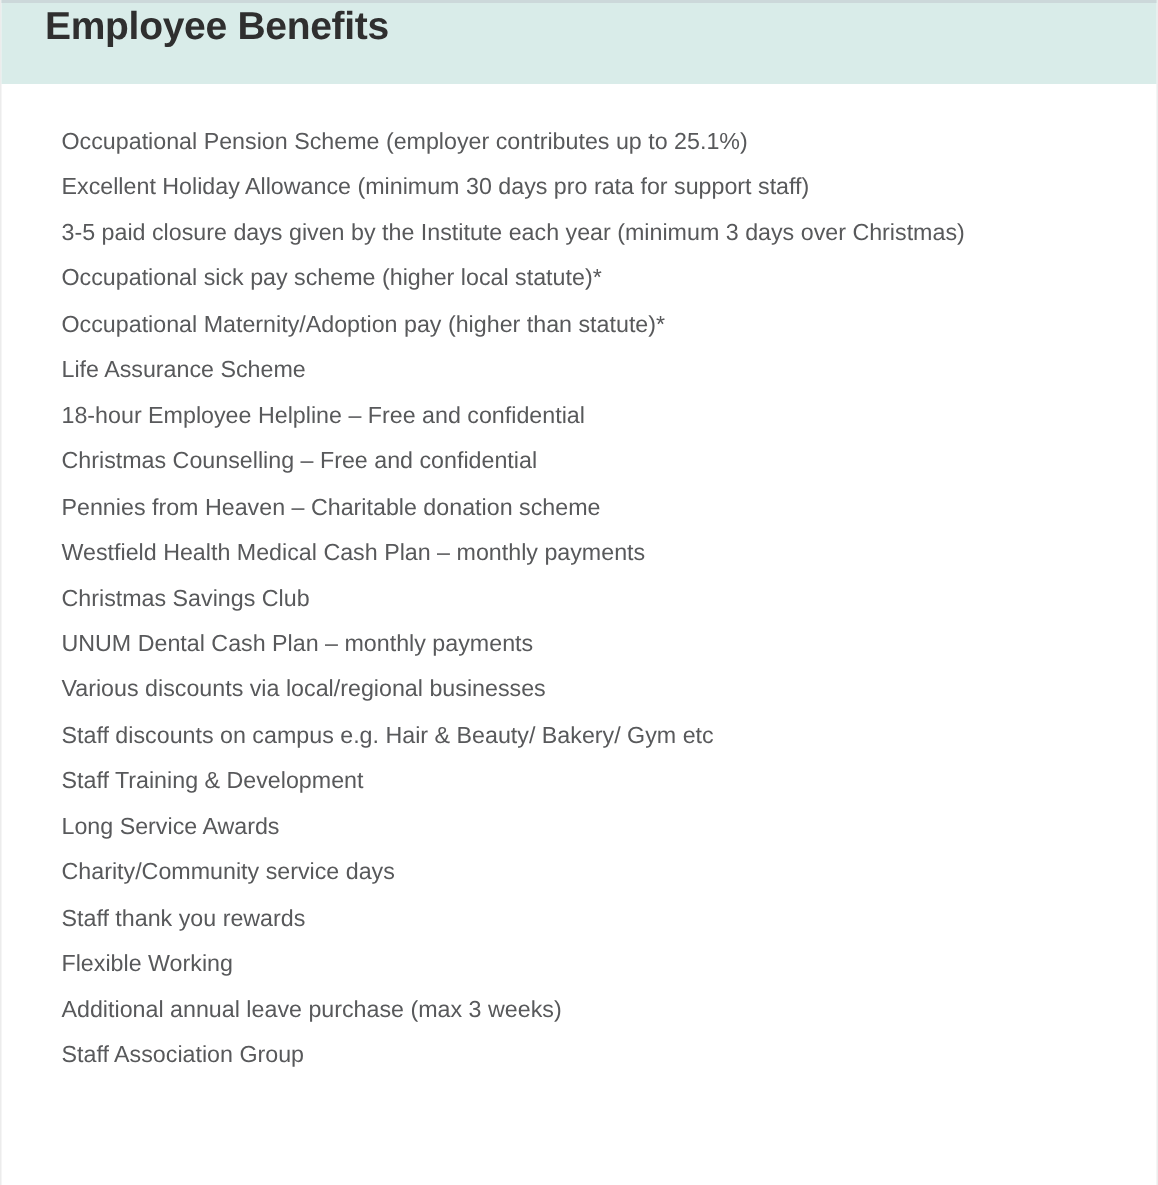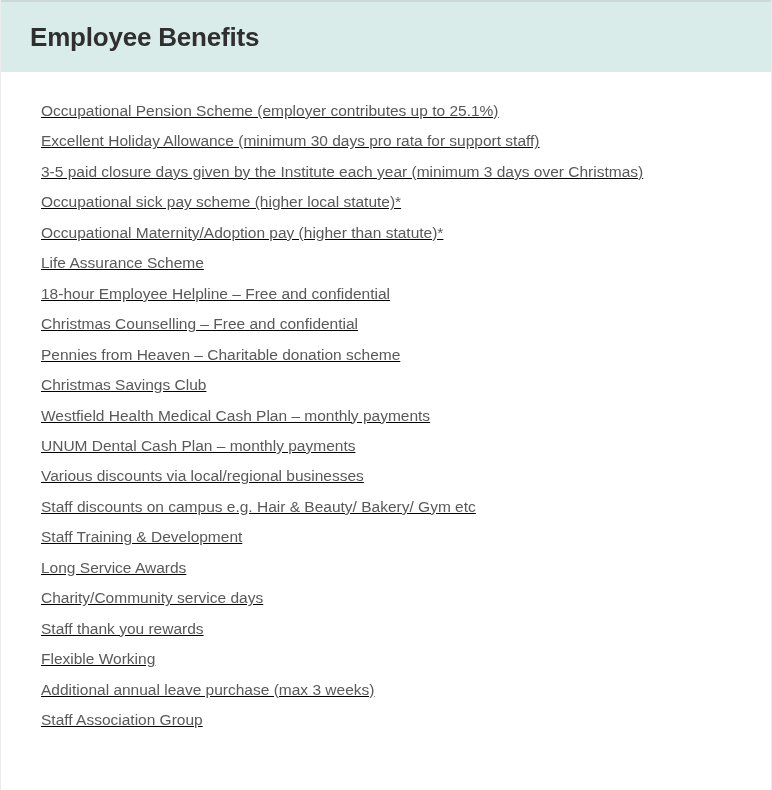--- a/index.html
+++ b/index.html
@@ -21,36 +21,34 @@
     font-family: "Liberation Sans", "DejaVu Sans", sans-serif;
   }
   .panel {
     width: 772px;
     height: 790px;
     border-left: 1px solid var(--panel-border);
     border-right: 1px solid var(--panel-border);
     background: var(--background);
   }
   .panel-header {
-    height: 72px;
+    height: 56px;
     background: var(--header-bg);
     border-top: 2px solid var(--header-border-top);
     display: flex;
-    align-items: center;
     padding-left: 29px;
   }
   .panel-title {
     font-size: 26px;
     font-weight: bold;
     color: var(--title-color);
     letter-spacing: -0.2px;
   }
   .benefits-list {
     padding: 24px 34px 0 40px;
-    text-decoration: underline;
   }
   .benefit-item {
     font-size: 15.5px;
     line-height: 30.45px;
     color: var(--item-color);
     white-space: nowrap;
   }
 </style>
 </head>
 <body>
@@ -62,22 +60,22 @@
   <div class="benefits-list">
       <div class="benefit-item">Occupational Pension Scheme (employer contributes up to 25.1%)</div>
       <div class="benefit-item">Excellent Holiday Allowance (minimum 30 days pro rata for support staff)</div>
       <div class="benefit-item">3-5 paid closure days given by the Institute each year (minimum 3 days over Christmas)</div>
       <div class="benefit-item">Occupational sick pay scheme (higher local statute)*</div>
       <div class="benefit-item">Occupational Maternity/Adoption pay (higher than statute)*</div>
       <div class="benefit-item">Life Assurance Scheme</div>
       <div class="benefit-item">18-hour Employee Helpline – Free and confidential</div>
       <div class="benefit-item">Christmas Counselling – Free and confidential</div>
       <div class="benefit-item">Pennies from Heaven – Charitable donation scheme</div>
+      <div class="benefit-item">Westfield Health Medical Cash Plan – monthly payments</div>
       <div class="benefit-item">Christmas Savings Club</div>
-      <div class="benefit-item">Westfield Health Medical Cash Plan – monthly payments</div>
       <div class="benefit-item">UNUM Dental Cash Plan – monthly payments</div>
       <div class="benefit-item">Various discounts via local/regional businesses</div>
       <div class="benefit-item">Staff discounts on campus e.g. Hair &amp; Beauty/ Bakery/ Gym etc</div>
       <div class="benefit-item">Staff Training &amp; Development</div>
       <div class="benefit-item">Long Service Awards</div>
       <div class="benefit-item">Charity/Community service days</div>
       <div class="benefit-item">Staff thank you rewards</div>
       <div class="benefit-item">Flexible Working</div>
       <div class="benefit-item">Additional annual leave purchase (max 3 weeks)</div>
       <div class="benefit-item">Staff Association Group</div>

